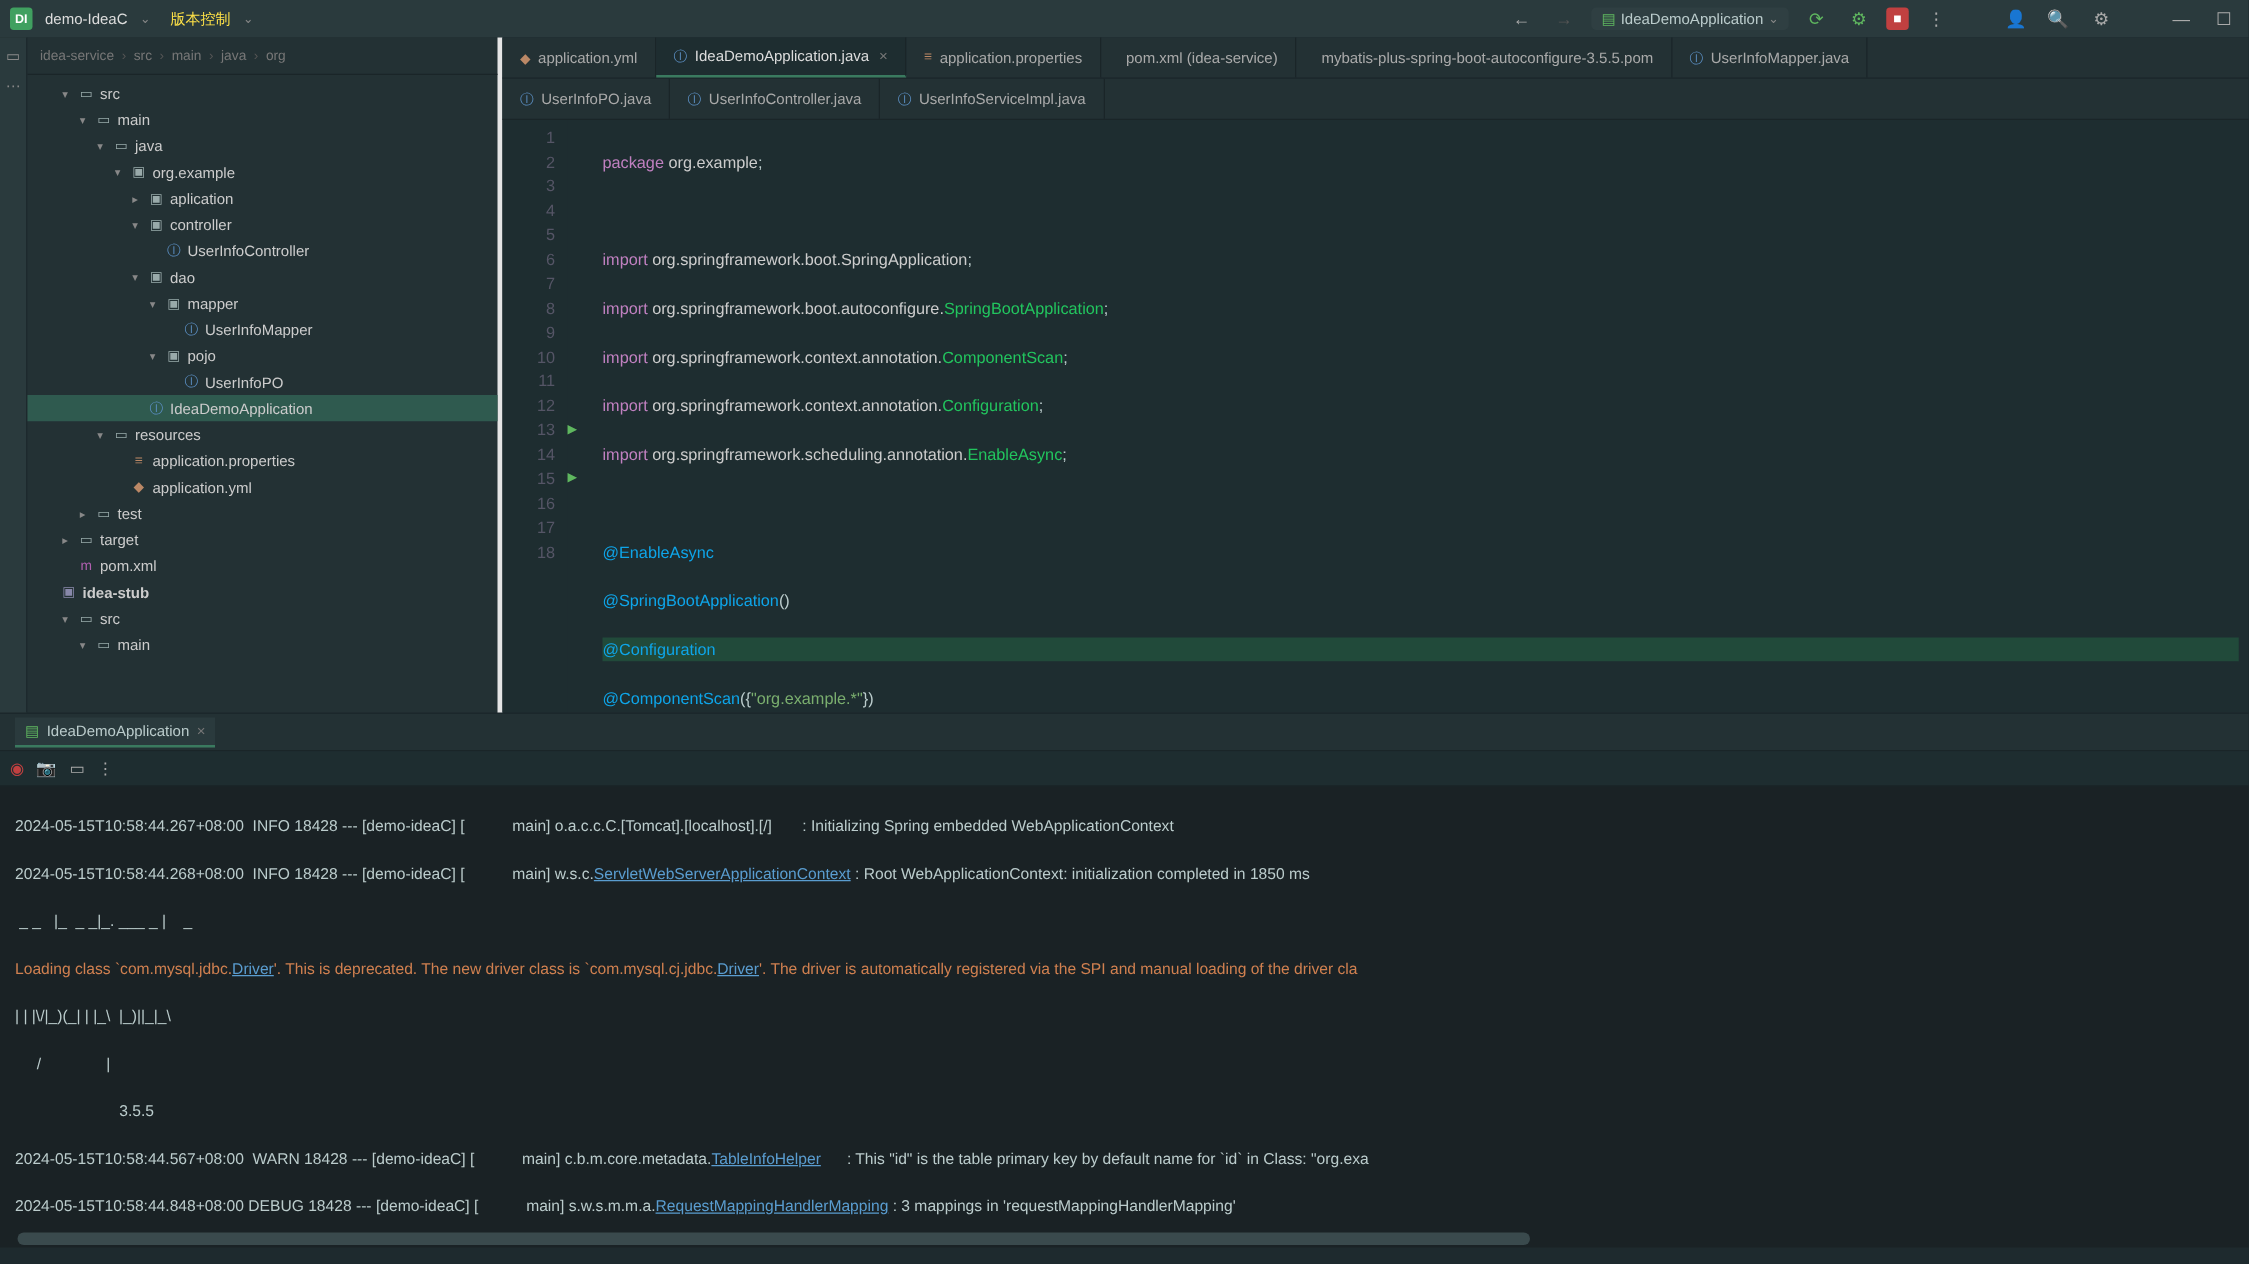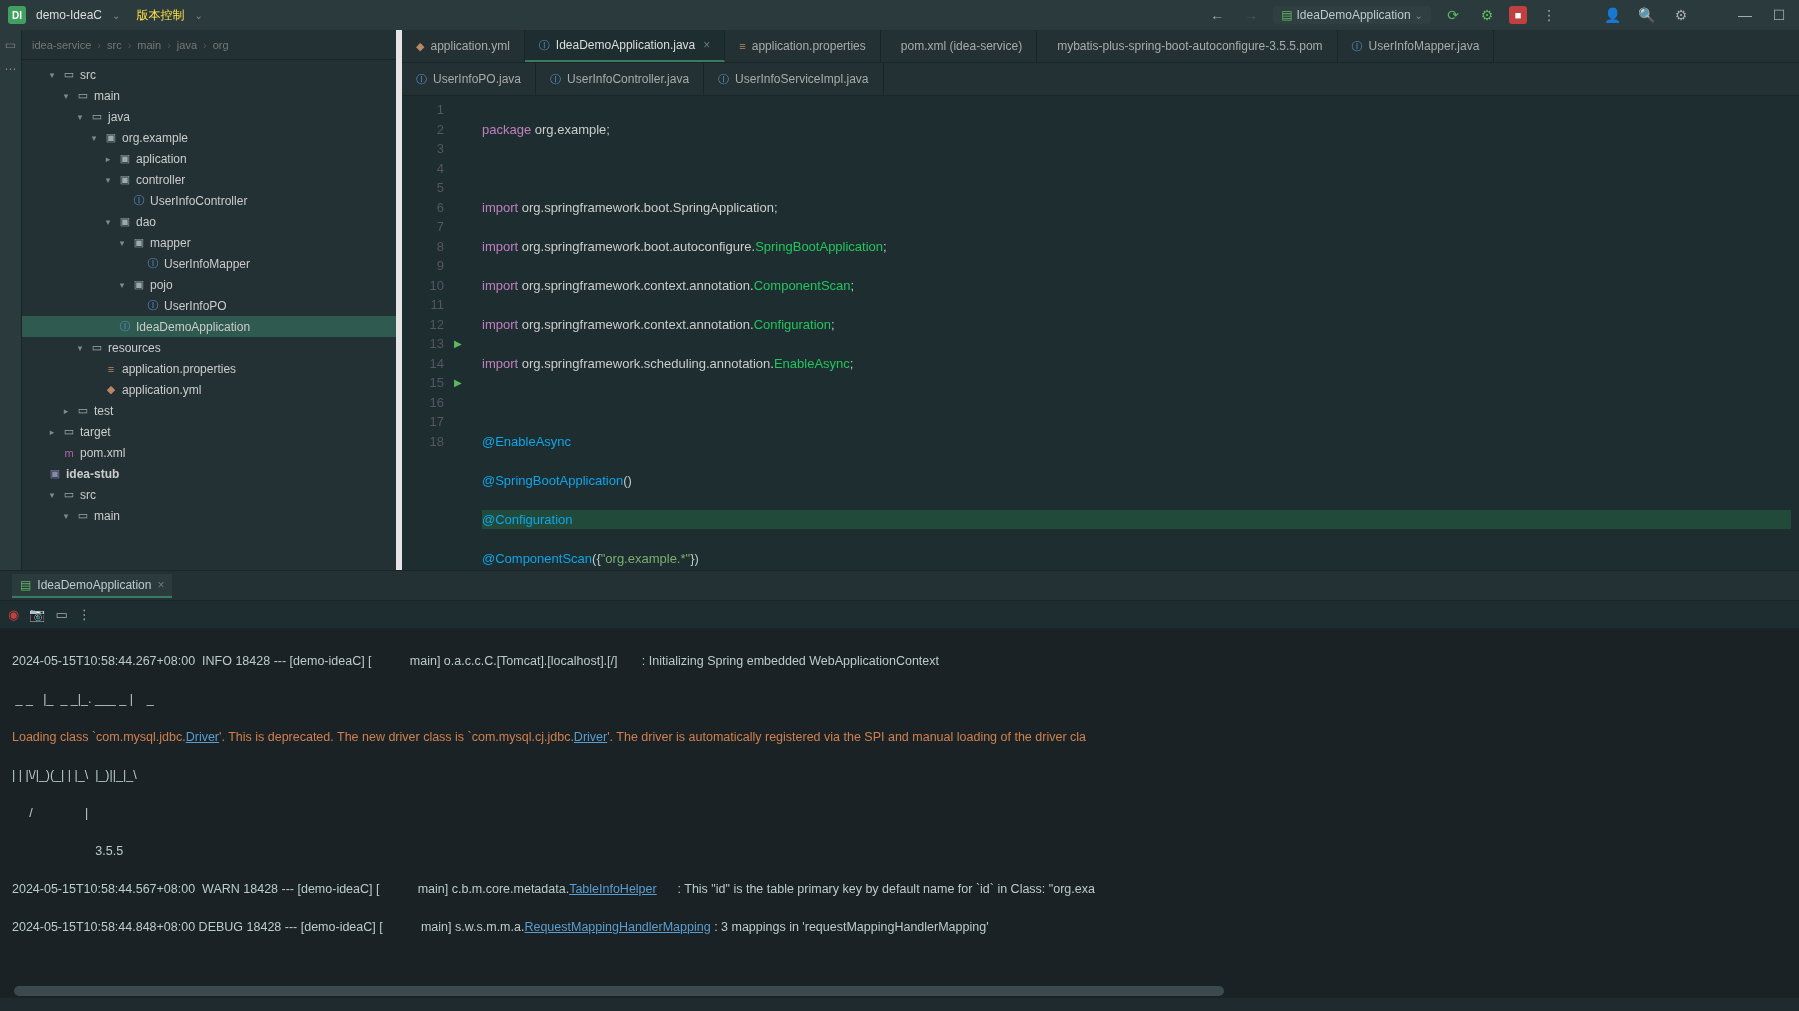--- a/index.html
+++ b/index.html
@@ -11,21 +11,21 @@
 .vcs { color:#fde047; font-size:12px; margin-left:6px; }
 .spacer { flex:1; }
 .tb-icon { width:24px; height:24px; display:flex; align-items:center; justify-content:center; cursor:pointer; color:#aaa; font-size:14px; }
 .run-combo { display:flex; align-items:center; gap:4px; background:#2f3f42; padding:2px 8px; border-radius:4px; }
 .play { color:#5fb75f; }
 .bug { color:#5fb75f; }
 .stop { background:#c04040; color:#fff; border-radius:3px; width:18px; height:18px; font-size:11px; }
 .content { display:flex; height:540px; }
 .gutter-left { width:22px; background:#2a3a3d; border-right:1px solid #1a2528; display:flex; flex-direction:column; align-items:center; padding-top:8px; gap:10px; }
 .gutter-icon { color:#888; font-size:12px; cursor:pointer; }
-.sidebar { width:380px; background:#233134; border-right:6px solid #e5e5e5; }
+.sidebar { width:380px; background:#233134; border-right:4px solid #e5e5e5; }
 .breadcrumb { height:30px; border-bottom:1px solid #1a2528; display:flex; align-items:center; padding:0 10px; gap:6px; color:#777; font-size:11px; }
 .bc-sep { color:#555; }
 .tree { padding:4px 0; }
 .tree-row { display:flex; align-items:center; height:21px; padding-left:0; cursor:pointer; gap:4px; }
 .tree-row.sel { background:#2f5a4f; }
 .tw { width:12px; text-align:center; color:#888; font-size:9px; }
 .fi { width:14px; text-align:center; font-size:11px; }
 .fn { color:#ccc; font-size:12px; }
 .fi.folder { color:#9aa; }
 .fi.pkg { color:#9aa; }
@@ -341,20 +341,21 @@
     </div>
   </div>
   <div class="run-toolbar">
     <span class="rt-icon" style="color:#c04040">◉</span>
     <span class="rt-icon">📷</span>
     <span class="rt-icon">▭</span>
     <span class="rt-icon">⋮</span>
   </div>
   <div class="console">
 <div class="log-line"><span>2024-05-15T10:58:44.267+08:00  INFO 18428 --- [demo-ideaC] [           main] o.a.c.c.C.[Tomcat].[localhost].[/]       : Initializing Spring embedded WebApplicationContext</span></div>
+<div class="log-line"><span>2024-05-15T10:58:44.268+08:00  INFO 18428 --- [demo-ideaC] [           main] w.s.c.</span><span class="log-link">ServletWebServerApplicationContext</span><span> : Root WebApplicationContext: initialization completed in 1850 ms</span></div>
 <div class="log-line"><span> _ _   |_  _ _|_. ___ _ |    _ </span></div>
 <div class="log-line log-warn"><span>Loading class `com.mysql.jdbc.</span><span class="log-link">Driver</span><span>'. This is deprecated. The new driver class is `com.mysql.cj.jdbc.</span><span class="log-link">Driver</span><span>'. The driver is automatically registered via the SPI and manual loading of the driver cla</span></div>
 <div class="log-line"><span>| | |\/|_)(_| | |_\  |_)||_|_\ </span></div>
 <div class="log-line"><span>     /               |         </span></div>
 <div class="log-line"><span>                        3.5.5 </span></div>
 <div class="log-line"><span>2024-05-15T10:58:44.567+08:00  WARN 18428 --- [demo-ideaC] [           main] c.b.m.core.metadata.</span><span class="log-link">TableInfoHelper</span><span>      : This "id" is the table primary key by default name for `id` in Class: "org.exa</span></div>
 <div class="log-line"><span>2024-05-15T10:58:44.848+08:00 DEBUG 18428 --- [demo-ideaC] [           main] s.w.s.m.m.a.</span><span class="log-link">RequestMappingHandlerMapping</span><span> : 3 mappings in 'requestMappingHandlerMapping'</span></div>
 
 
 

